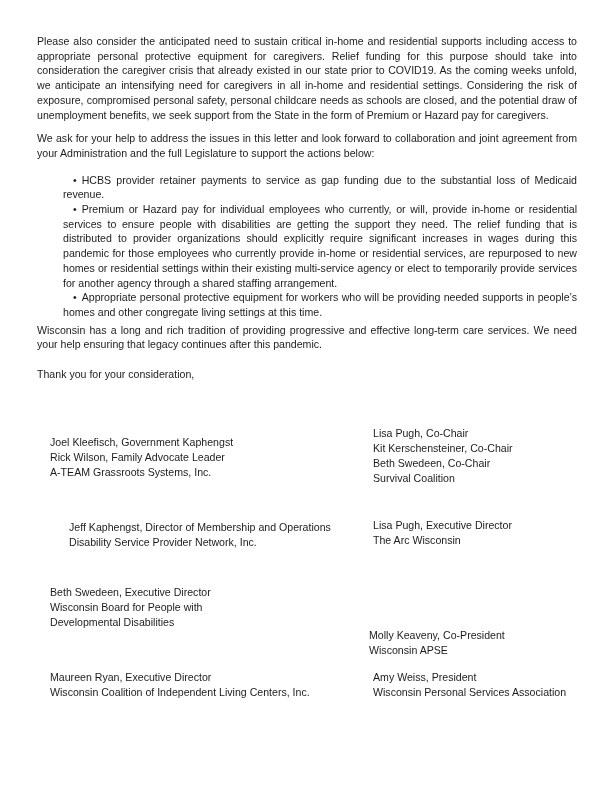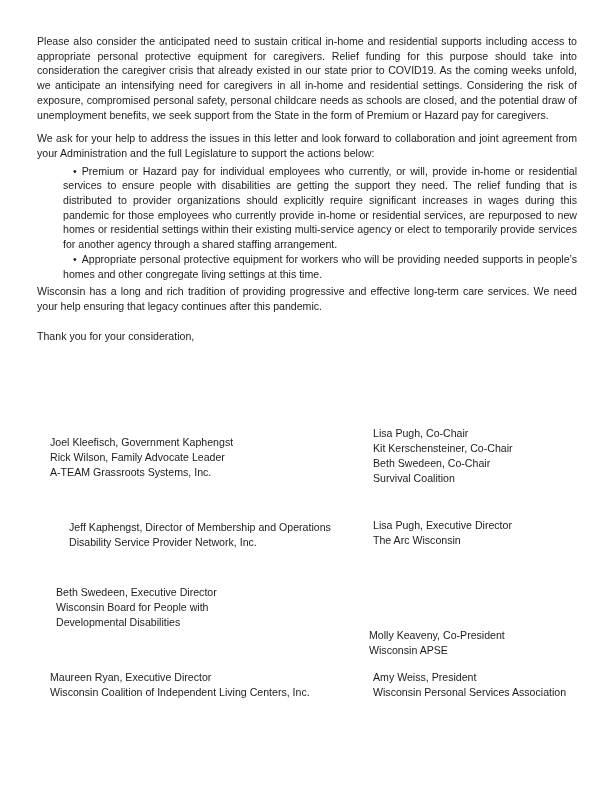--- a/index.html
+++ b/index.html
@@ -13,21 +13,21 @@
     background: #ffffff;
     color: #1c1c1c;
     font-family: "Liberation Sans", "DejaVu Sans", sans-serif;
     font-size: 10.6px;
     line-height: 14.7px;
     padding: 34px 36px 0 37px;
     overflow: hidden;
   }
 
   .para { margin: 0 0 9px 0; text-align: justify; }
-  .para-ask { margin-bottom: 3px; }
+  .para-ask { margin-bottom: 12px; }
 
   .bullets { margin: 0 0 3px 0; }
   .bullet {
     margin-left: 26px;
     text-indent: 10px;
     text-align: justify;
   }
   .bullet .marker { margin-right: 5px; }
 
   .para-tradition { margin-bottom: 15px; }
@@ -36,36 +36,39 @@
   .sig {
     position: absolute;
     line-height: 15px;
     text-align: left;
     white-space: nowrap;
   }
   .sig-l1 { left: 50px;  top: 435px; }
   .sig-r1 { left: 373px; top: 426px; }
   .sig-l2 { left: 50px;  top: 520px; margin-left: 19px; }
   .sig-r2 { left: 373px; top: 518px; }
-  .sig-l3 { left: 56px;  top: 585px; }
+  .sig-l3 { left: 50px;  top: 585px; }
   .sig-r3 { left: 369px; top: 596px; margin-top: 32px; }
   .sig-l4 { left: 50px;  top: 670px; }
   .sig-r4 { left: 373px; top: 670px; }
   .sig-r5 { left: 373px; top: 736px; }
 </style>
 </head>
 <body>
 
 <div class="page">
 
   <p class="para">Please also consider the anticipated need to sustain critical in-home and residential supports including access to appropriate personal protective equipment for caregivers.  Relief funding for this purpose should take into consideration the caregiver crisis that already existed in our state prior to COVID19.  As the coming weeks unfold, we anticipate an intensifying need for caregivers in all in-home and residential settings.  Considering the risk of exposure, compromised personal safety, personal childcare needs as schools are closed, and the potential draw of unemployment benefits, we seek support from the State in the form of Premium or Hazard pay for caregivers.</p>
 
   <p class="para para-ask">We ask for your help to address the issues in this letter and look forward to collaboration and joint agreement from your Administration and the full Legislature to support the actions below:</p>
 
   <div class="bullets">
+    <div class="bullet">
+      <span class="marker">•</span><span>HCBS provider retainer payments to service as gap funding due to the substantial loss of Medicaid revenue.</span>
+    </div>
     <div class="bullet">
       <span class="marker">•</span><span>Premium or Hazard pay for individual employees who currently, or will, provide in-home or residential services to ensure people with disabilities are getting the  support they need.  The relief funding that is distributed to provider organizations should explicitly require significant increases in wages during this pandemic for those employees who currently provide in-home or residential services, are repurposed to new homes or residential settings within their existing multi-service agency or elect to temporarily provide services for another agency through a shared staffing arrangement.</span>
     </div>
     <div class="bullet">
       <span class="marker">•</span><span>Appropriate personal protective equipment for workers who will be providing needed supports in people’s homes and other congregate living settings at this time.</span>
     </div>
   </div>
 
   <p class="para para-tradition">Wisconsin has a long and rich tradition of providing progressive and effective long-term care services.  We need your help ensuring that legacy continues after this pandemic.</p>
 

